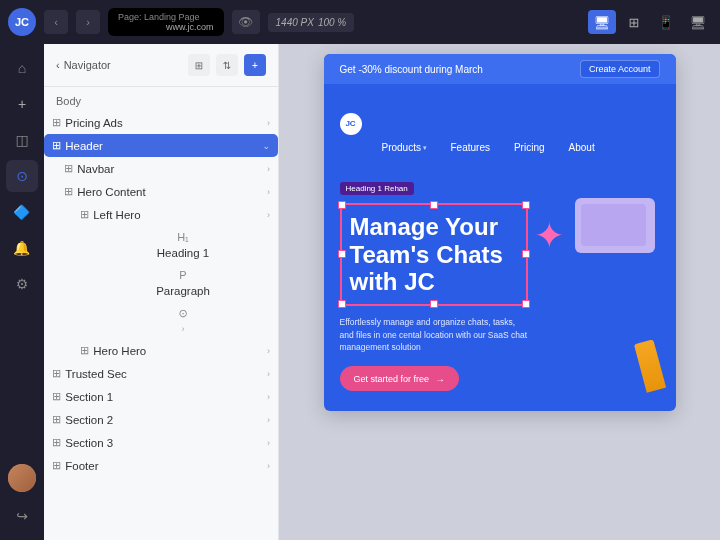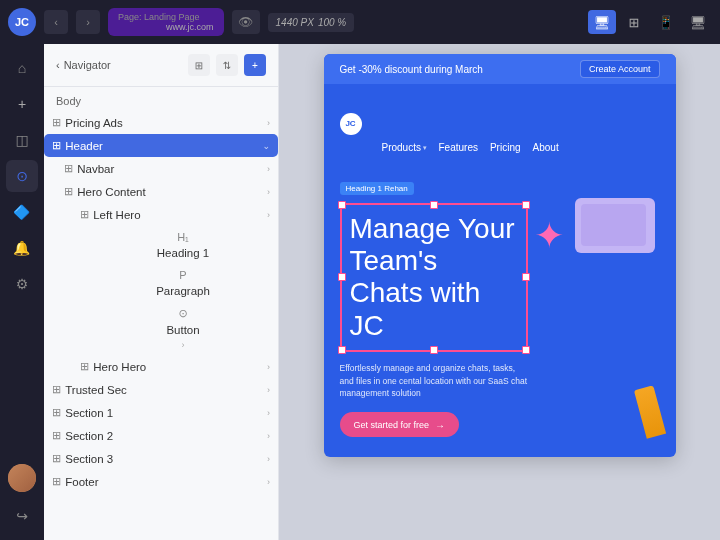--- a/index.html
+++ b/index.html
@@ -32,21 +32,21 @@
       flex-shrink: 0;
     }
     .top-bar-nav-btn {
       width: 24px; height: 24px;
       background: #2e2e40;
       border-radius: 4px;
       display: flex; align-items: center; justify-content: center;
       color: #888; font-size: 11px; cursor: pointer;
     }
     .top-bar-page-info {
-      background: #4c1d95;
+      background: #000000;
       border-radius: 6px;
       padding: 4px 10px;
       display: flex; flex-direction: column;
     }
     .page-label { font-size: 9px; color: #888; }
     .page-url { font-size: 9px; color: #aaa; margin-left: 48px; }
     .top-bar-preview {
       width: 28px; height: 24px;
       background: #2e2e40;
       border-radius: 4px;
@@ -207,52 +207,52 @@
       gap: 16px;
     }
     .site-logo {
       width: 22px; height: 22px;
       background: white;
       border-radius: 50%;
       display: flex; align-items: center; justify-content: center;
       font-size: 8px; font-weight: 700; color: #2b5ce6;
     }
     .site-nav-links {
-      display: flex; gap: 12px; align-items: center; margin-left: 4px; margin-top: 48px;
+      display: flex; gap: 24px; align-items: center; margin-left: 4px; margin-top: 48px;
     }
     .site-nav-link {
       font-size: 10px; color: white; cursor: pointer; display: flex; align-items: center; gap: 2px;
     }
     .site-nav-link .dropdown-arrow { font-size: 7px; color: rgba(255,255,255,0.7); }
 
     
     .site-hero {
       padding: 14px 16px 20px;
       position: relative;
     }
     .heading-badge {
-      background: #3b82f6;
+      background: #4c1d95;
       color: white;
       font-size: 8px;
       padding: 2px 6px;
       border-radius: 3px;
       display: inline-block;
       margin-bottom: 8px;
     }
     .hero-content { display: flex; gap: 12px; }
     .hero-left { flex: 1; }
     .hero-heading-box {
       border: 2px solid #ff4d8f;
       border-radius: 4px;
       padding: 8px;
       position: relative;
     }
     .hero-heading {
-      font-size: 28px;
-      font-weight: 400;
+      font-size: 24px;
+      font-weight: 700;
       color: white;
       line-height: 1.15;
     }
     .resize-handle {
       position: absolute;
       width: 8px; height: 8px;
       background: white;
       border: 1.5px solid #ff4d8f;
       border-radius: 1px;
     }
@@ -405,21 +405,20 @@
         <div class="tree-item tree-indent-3">
           <span class="tree-icon">H₁</span>
           <span class="tree-label">Heading 1</span>
         </div>
         <div class="tree-item tree-indent-3">
           <span class="tree-icon">P</span>
           <span class="tree-label">Paragraph</span>
         </div>
         <div class="tree-item tree-indent-3">
           <span class="tree-icon">⊙</span>
-          <span class="tree-label">Button</span>
           <span class="tree-chevron">›</span>
         </div>
         <div class="tree-item tree-indent-2">
           <span class="tree-icon">⊞</span>
           <span class="tree-label">Hero Hero</span>
           <span class="tree-chevron">›</span>
         </div>
         <div class="tree-item ">
           <span class="tree-icon">⊞</span>
           <span class="tree-label">Trusted Sec</span>

